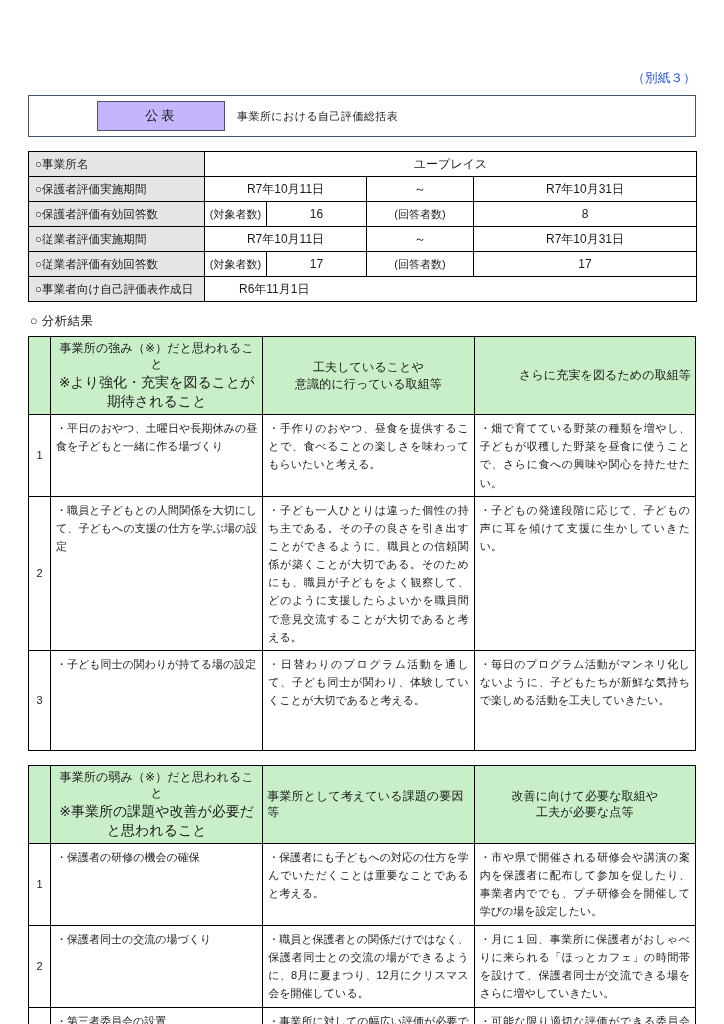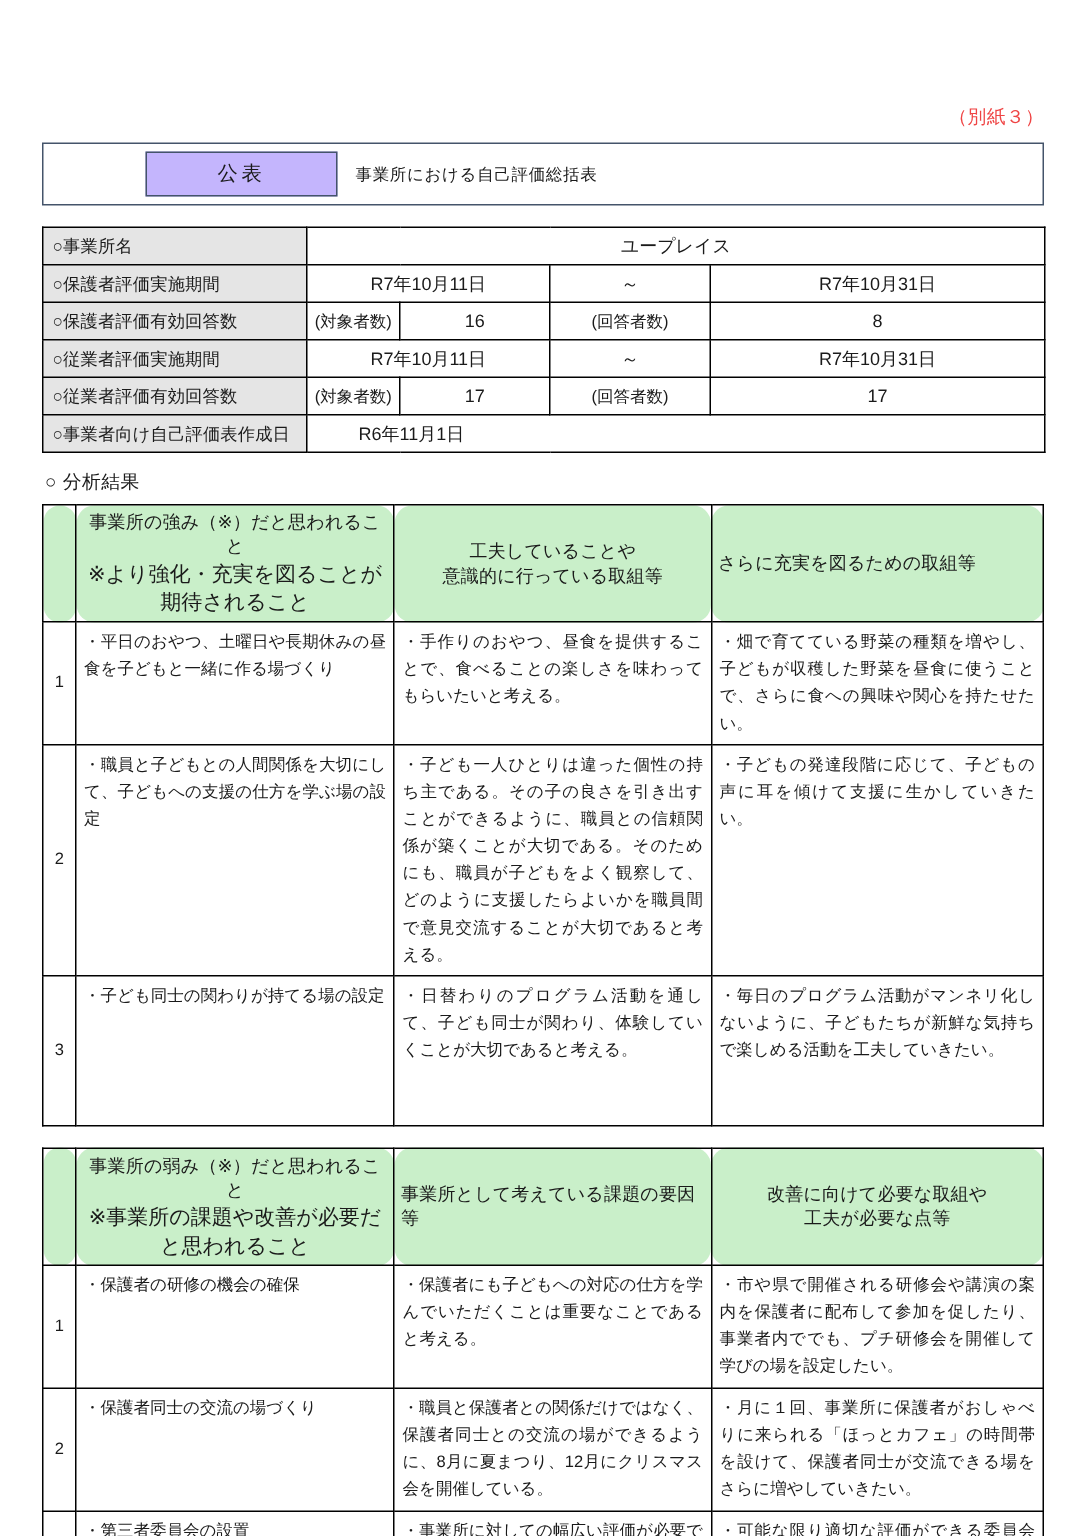--- a/index.html
+++ b/index.html
@@ -25,21 +25,21 @@
     box-sizing: border-box;
     padding: 0 28px;
   }
 
   
   .annex-row {
     padding-top: 70px;
     text-align: right;
     font-size: 12.5px;
     letter-spacing: .02em;
-    color: #ef4444;
+    color: #1d4ed8;
   }
 
   
   .title-bar {
     margin-top: 8px;
     height: 42px;
     border: 1px solid #44546a;
     box-sizing: border-box;
     display: flex;
     align-items: center;
@@ -116,21 +116,21 @@
   }
   .an-table thead th {
     background: #c9efc9;
     font-weight: 400;
     text-align: center;
     vertical-align: middle;
     height: 42px;
     padding: 3px 4px;
     line-height: 1.35;
   }
-  .an-table thead th.h-main { font-size: 12px; letter-spacing: .01em; border-radius: 12px; }
+  .an-table thead th.h-main { font-size: 12px; letter-spacing: .01em; }
   .an-table thead th .sub-note {
     display: block;
     font-size: 14px;
     letter-spacing: 0;
     margin-top: 1px;
   }
   .col-no  { width: 22px; }
   .col-a   { width: 212px; }
   .col-b   { width: 211px; }
   .col-c   { width: 221px; }
@@ -239,21 +239,21 @@
         <th class="h-main"></th>
         <th class="h-main">
           <span>事業所の強み（※）だと思われること</span>
           <span class="sub-note">※より強化・充実を図ることが期待されること</span>
         </th>
         <th class="h-main">
           <span class="cell-text" style="text-align:center">工夫していることや
 意識的に行っている取組等</span>
         </th>
         <th class="h-main">
-          <span class="cell-text" style="text-align:left">さらに充実を図るための取組等</span>
+          <span class="cell-text" style="text-align:right">さらに充実を図るための取組等</span>
         </th>
       </tr>
     </thead>
     <tbody>
       <tr class="r-h1">
         <td class="no">1</td>
         <td>
             <span class="cell-text">・平日のおやつ、土曜日や長期休みの昼食を子どもと一緒に作る場づくり</span>
           </td>
         <td>

